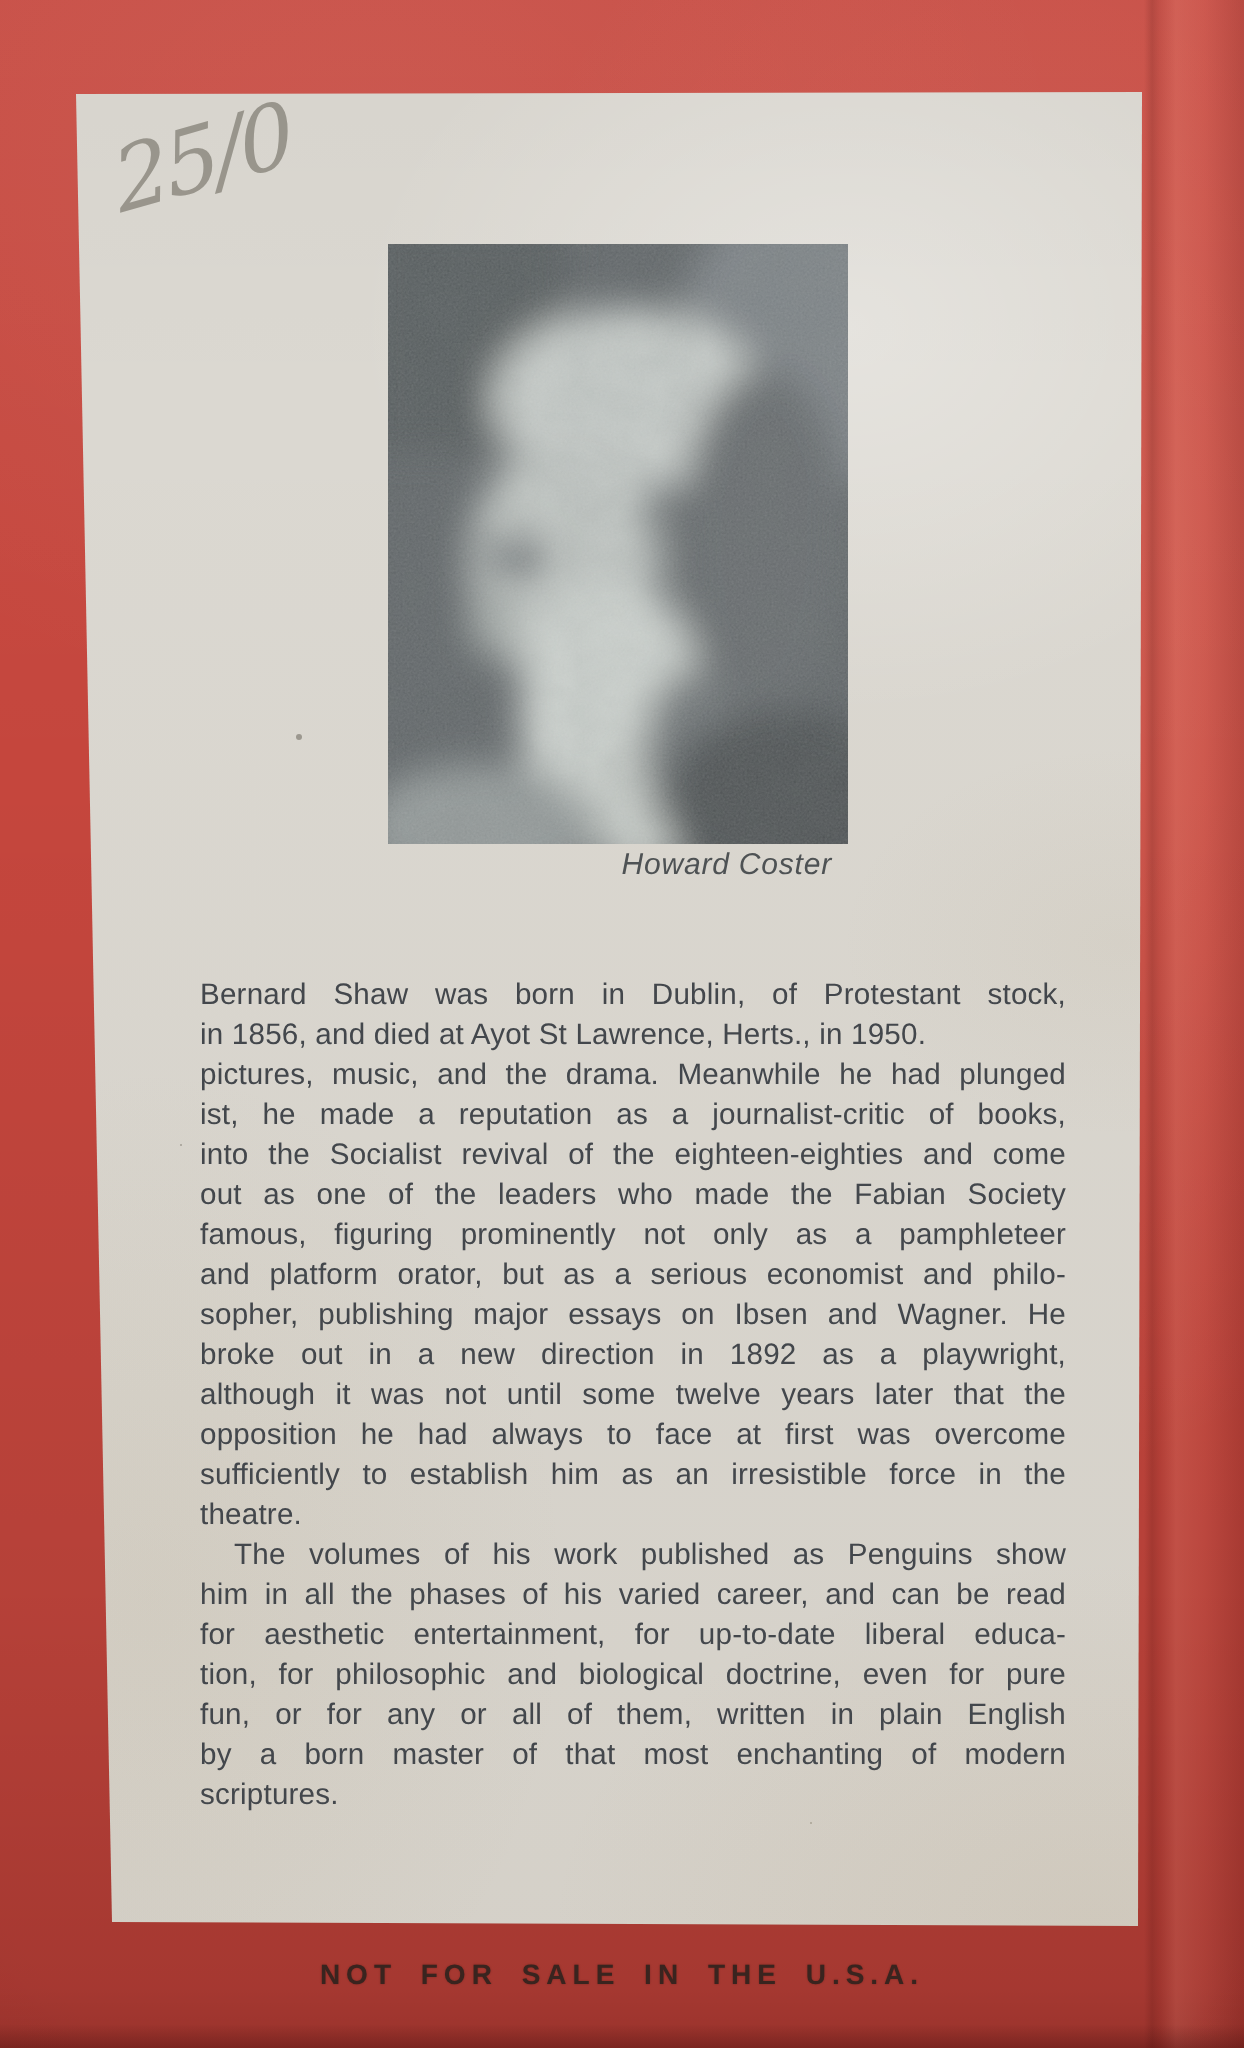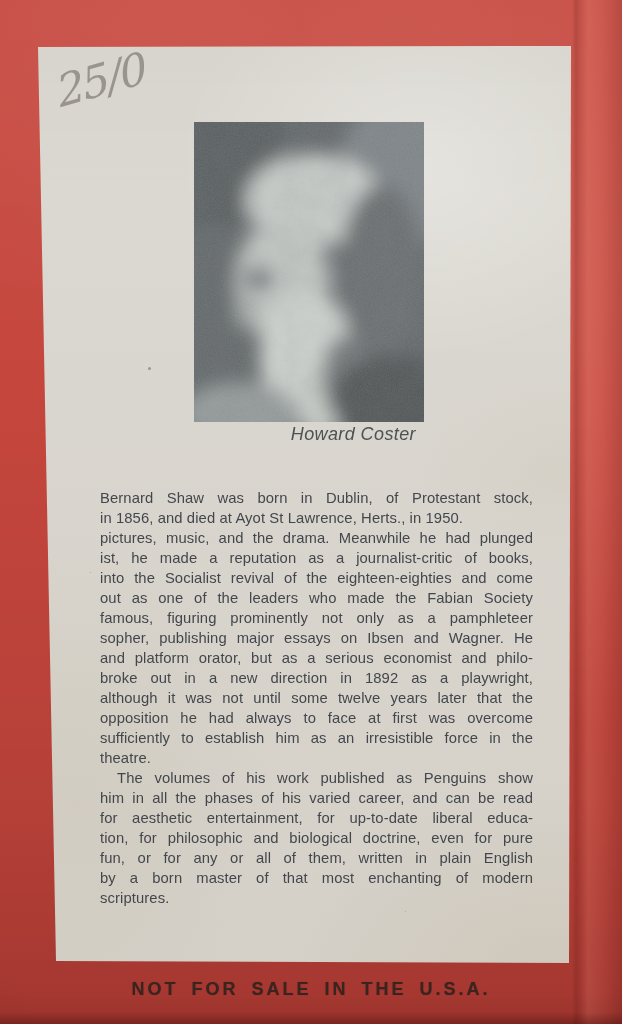--- a/index.html
+++ b/index.html
@@ -53,37 +53,37 @@
     transform:rotate(-16deg) skewX(-6deg);
     letter-spacing:-2px;
   }
   
   .photo { position:absolute; left:194px; top:122px; width:230px; height:300px; }
   .photo svg { display:block; }
   
   .caption {
     position:absolute; left:194px; top:424px; width:230px;
     text-align:right; padding-right:8px; box-sizing:border-box;
-    font-style:italic; font-size:18px; letter-spacing:.4px;
+    font-style:italic; font-size:15px; letter-spacing:.4px;
     color:#4e5254;
   }
   
   .blurb {
     position:absolute; left:100px; top:488px; width:433px;
     font-size:14.8px; line-height:20px; color:var(--ink,#43474c);
     letter-spacing:.1px;
   }
   .blurb .line { text-align:justify; text-align-last:justify; }
   .blurb .line.last { text-align-last:left; }
   .blurb .line.indent { text-indent:17px; }
   
   .footer {
     position:absolute; left:0; right:0; top:979px;
     text-align:center;
-    font-size:18px; font-weight:bold;
+    font-size:14px; font-weight:bold;
     letter-spacing:3px; word-spacing:5px;
     color:var(--footer-ink,#39241f);
     text-shadow:0 0 1px rgba(60,20,15,.4);
   }
 </style>
 </head>
 <body>
 
 <div class="page">
 
@@ -136,22 +136,22 @@
       <div class="para">
         <div class="line">Bernard Shaw was born in Dublin, of Protestant stock,</div>
         <div class="line last">in 1856, and died at Ayot St Lawrence, Herts., in 1950.</div>
       </div>
       <div class="para">
         <div class="line">pictures, music, and the drama. Meanwhile he had plunged</div>
         <div class="line">ist, he made a reputation as a journalist-critic of books,</div>
         <div class="line">into the Socialist revival of the eighteen-eighties and come</div>
         <div class="line">out as one of the leaders who made the Fabian Society</div>
         <div class="line">famous, figuring prominently not only as a pamphleteer</div>
+        <div class="line">and platform orator, but as a serious economist and philo-</div>
         <div class="line">sopher, publishing major essays on Ibsen and Wagner. He</div>
-        <div class="line">and platform orator, but as a serious economist and philo-</div>
         <div class="line">broke out in a new direction in 1892 as a playwright,</div>
         <div class="line">although it was not until some twelve years later that the</div>
         <div class="line">opposition he had always to face at first was overcome</div>
         <div class="line">sufficiently to establish him as an irresistible force in the</div>
         <div class="line last">theatre.</div>
       </div>
       <div class="para">
         <div class="line indent">The volumes of his work published as Penguins show</div>
         <div class="line">him in all the phases of his varied career, and can be read</div>
         <div class="line">for aesthetic entertainment, for up-to-date liberal educa-</div>

